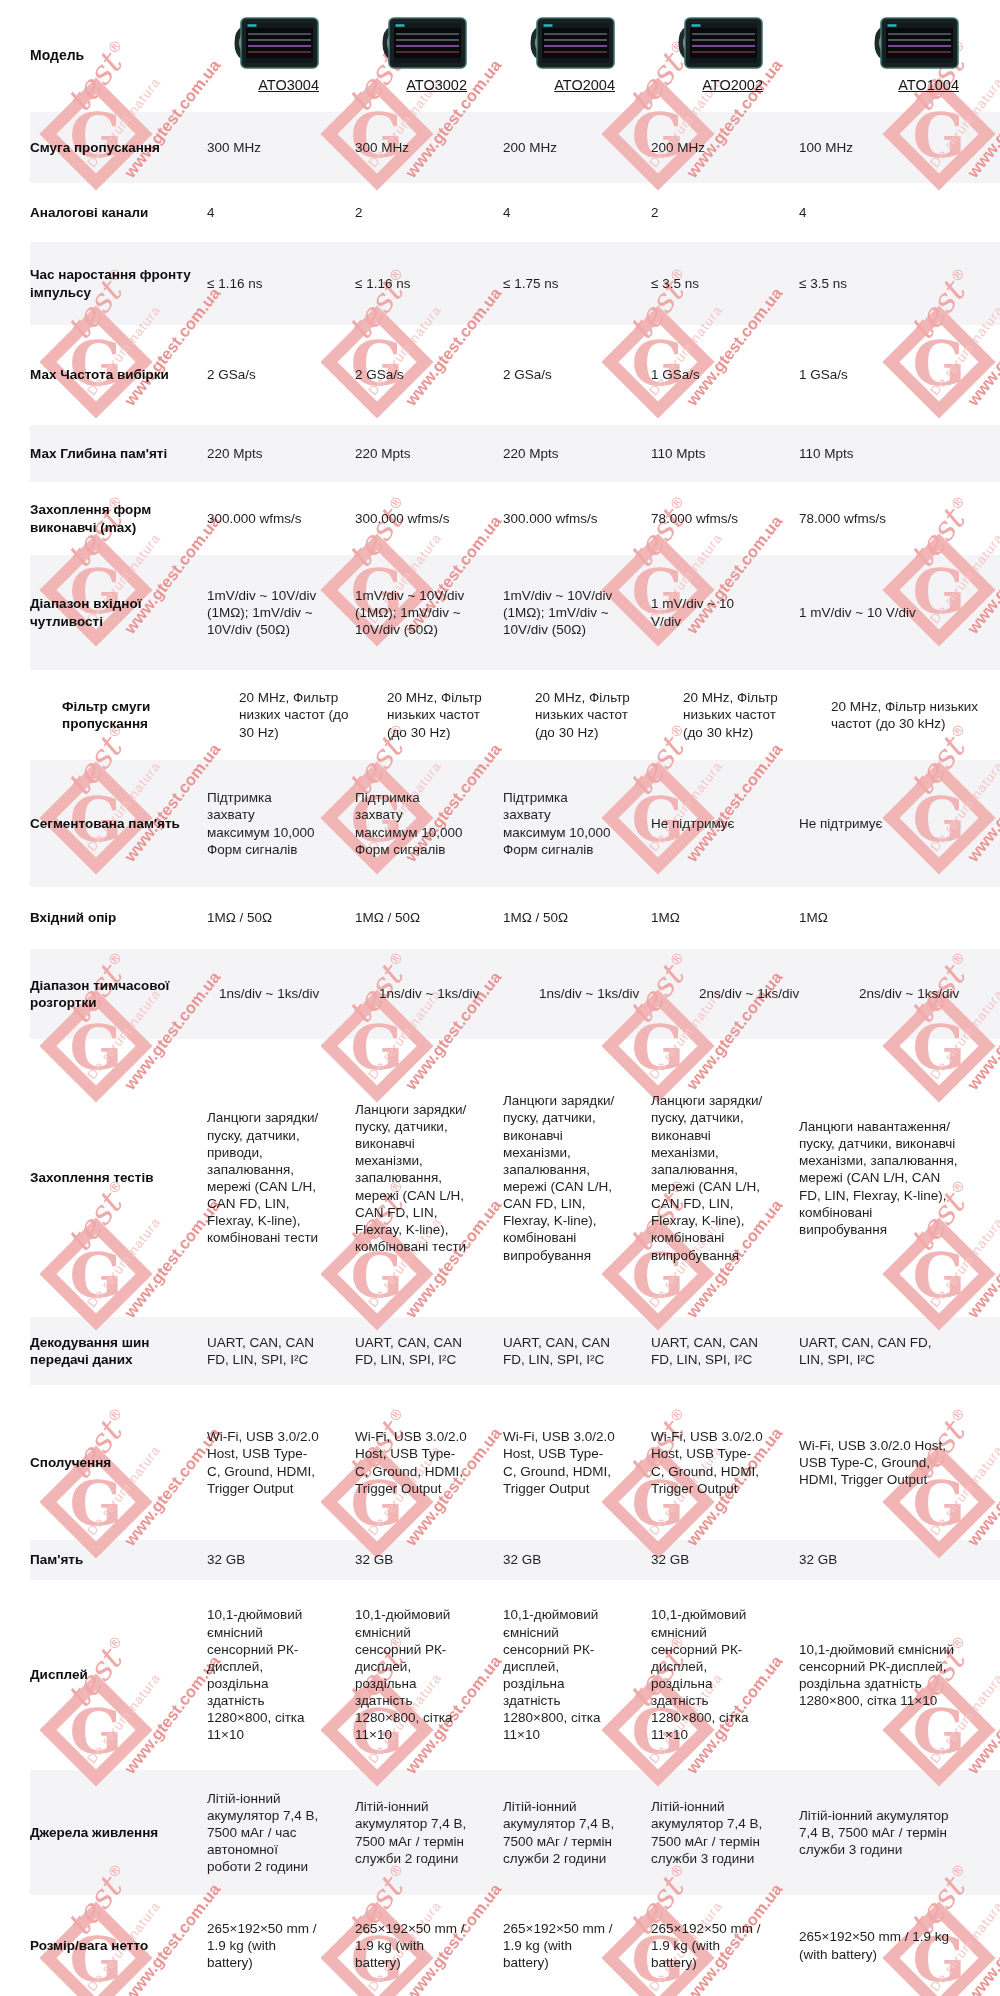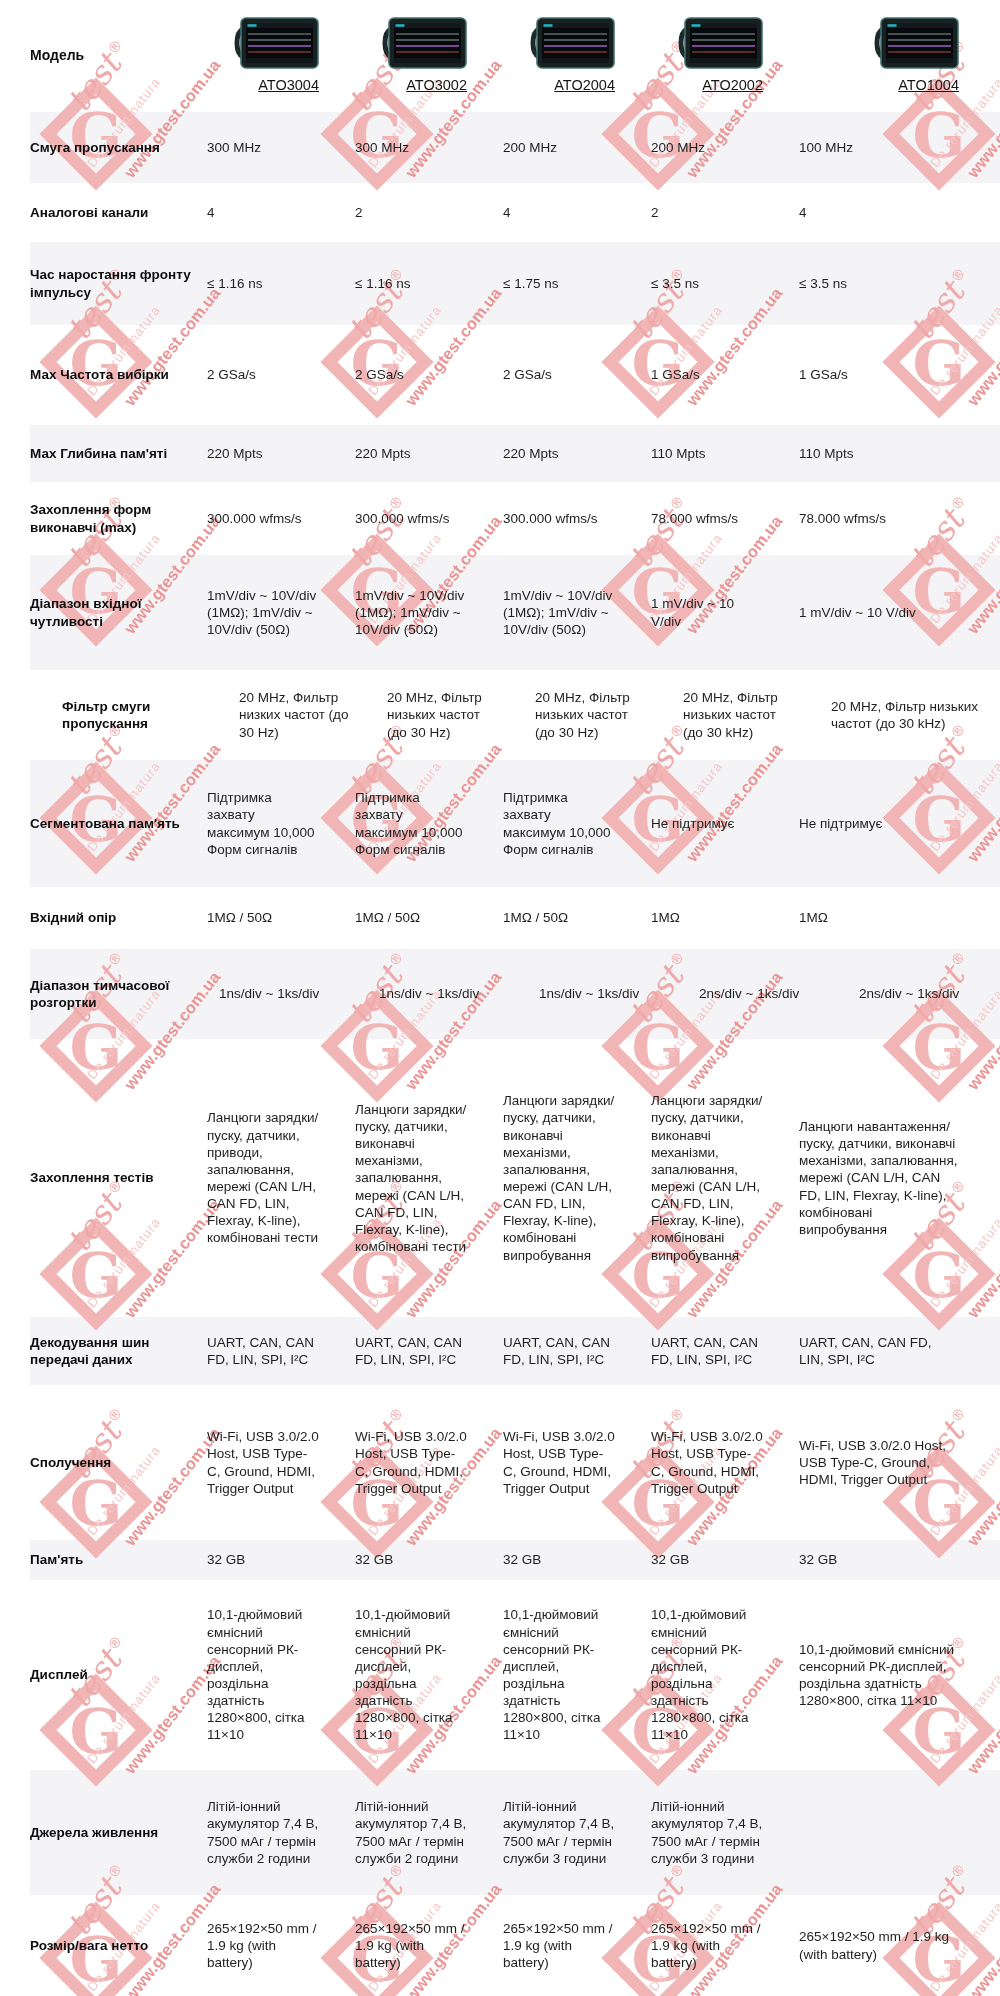--- a/index.html
+++ b/index.html
@@ -562,20 +562,21 @@
       <div class="row" style="height: 190px;">
         <div class="cell label-cell"><span class="celltext">Дисплей</span></div>
         <div class="cell"><span class="celltext">10,1-дюймовий ємнісний сенсорний РК-дисплей, роздільна здатність 1280×800, сітка 11×10</span></div>
         <div class="cell"><span class="celltext">10,1-дюймовий ємнісний сенсорний РК-дисплей, роздільна здатність 1280×800, сітка 11×10</span></div>
         <div class="cell"><span class="celltext">10,1-дюймовий ємнісний сенсорний РК-дисплей, роздільна здатність 1280×800, сітка 11×10</span></div>
         <div class="cell"><span class="celltext">10,1-дюймовий ємнісний сенсорний РК-дисплей, роздільна здатність 1280×800, сітка 11×10</span></div>
         <div class="cell last"><span class="celltext">10,1-дюймовий ємнісний сенсорний РК-дисплей, роздільна здатність 1280×800, сітка 11×10</span></div>
       </div>
       <div class="row shaded" style="height: 125px;">
         <div class="cell label-cell"><span class="celltext">Джерела живлення</span></div>
+        <div class="cell"><span class="celltext">Літій-іонний акумулятор 7,4 В, 7500 мАг / час автономної роботи 2 години</span></div>
         <div class="cell"><span class="celltext">Літій-іонний акумулятор 7,4 В, 7500 мАг / термін служби 2 години</span></div>
         <div class="cell"><span class="celltext">Літій-іонний акумулятор 7,4 В, 7500 мАг / термін служби 2 години</span></div>
         <div class="cell"><span class="celltext">Літій-іонний акумулятор 7,4 В, 7500 мАг / термін служби 3 години</span></div>
         <div class="cell last"><span class="celltext">Літій-іонний акумулятор 7,4 В, 7500 мАг / термін служби 3 години</span></div>
       </div>
       <div class="row" style="height: 101px;">
         <div class="cell label-cell"><span class="celltext">Розмір/вага нетто</span></div>
         <div class="cell"><span class="celltext">265×192×50 mm / 1.9 kg (with battery)</span></div>
         <div class="cell"><span class="celltext">265×192×50 mm / 1.9 kg (with battery)</span></div>
         <div class="cell"><span class="celltext">265×192×50 mm / 1.9 kg (with battery)</span></div>

